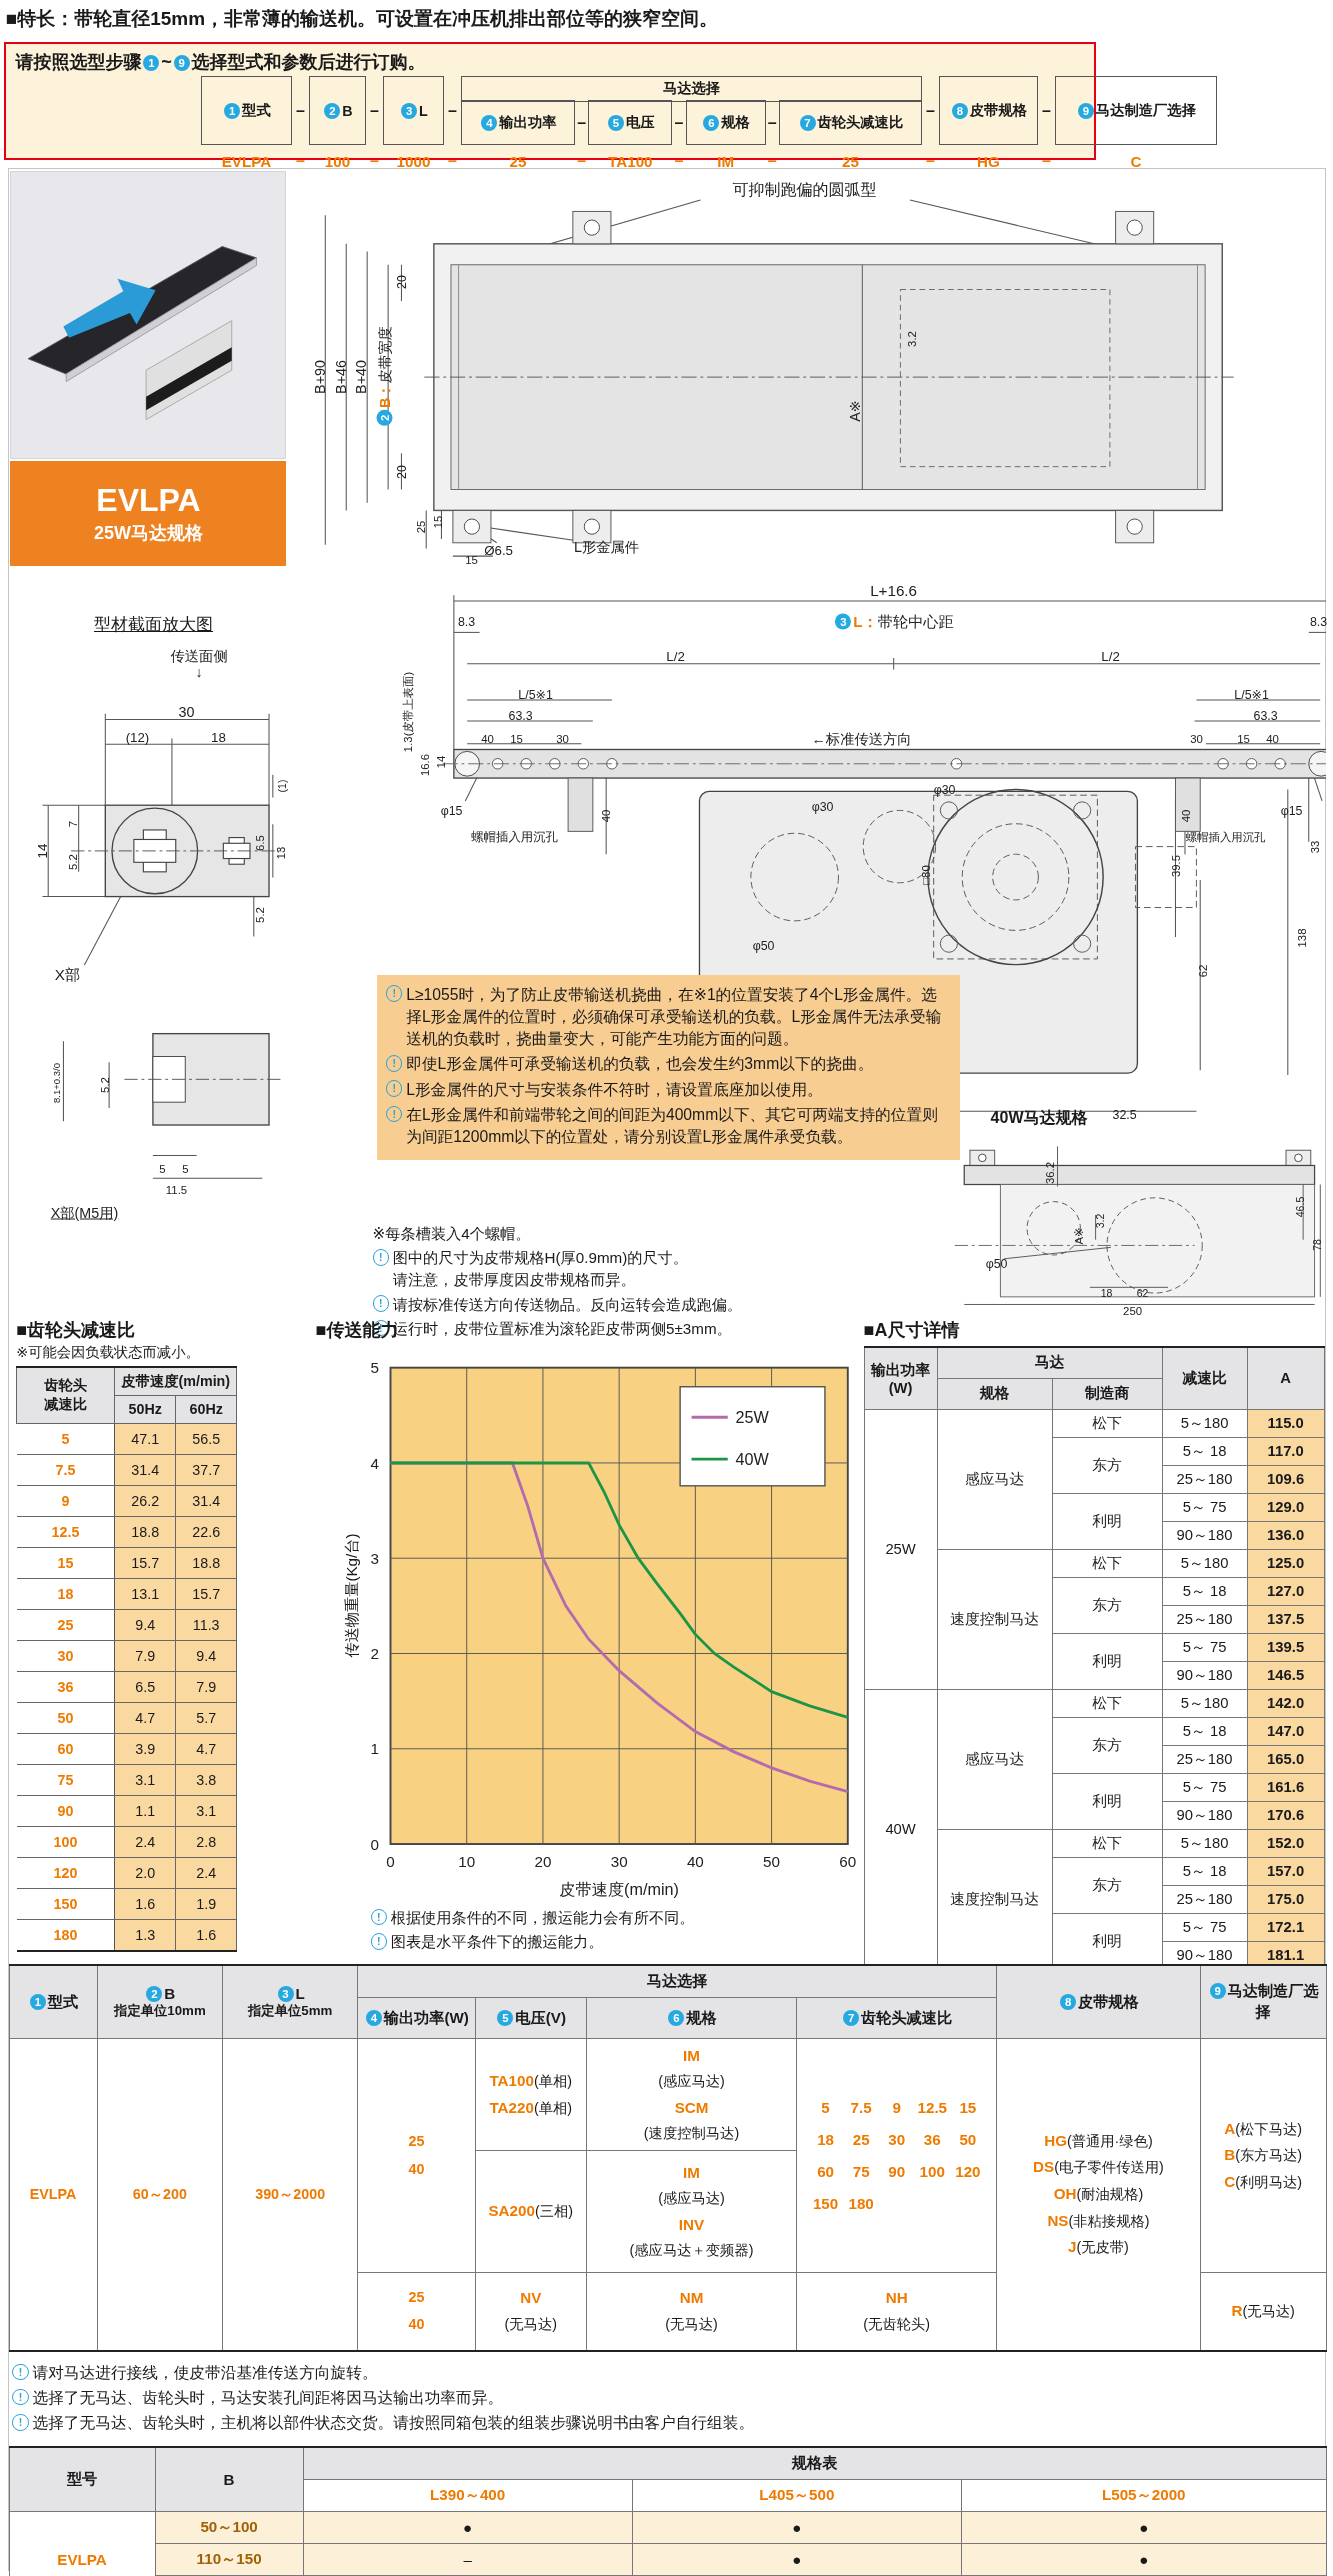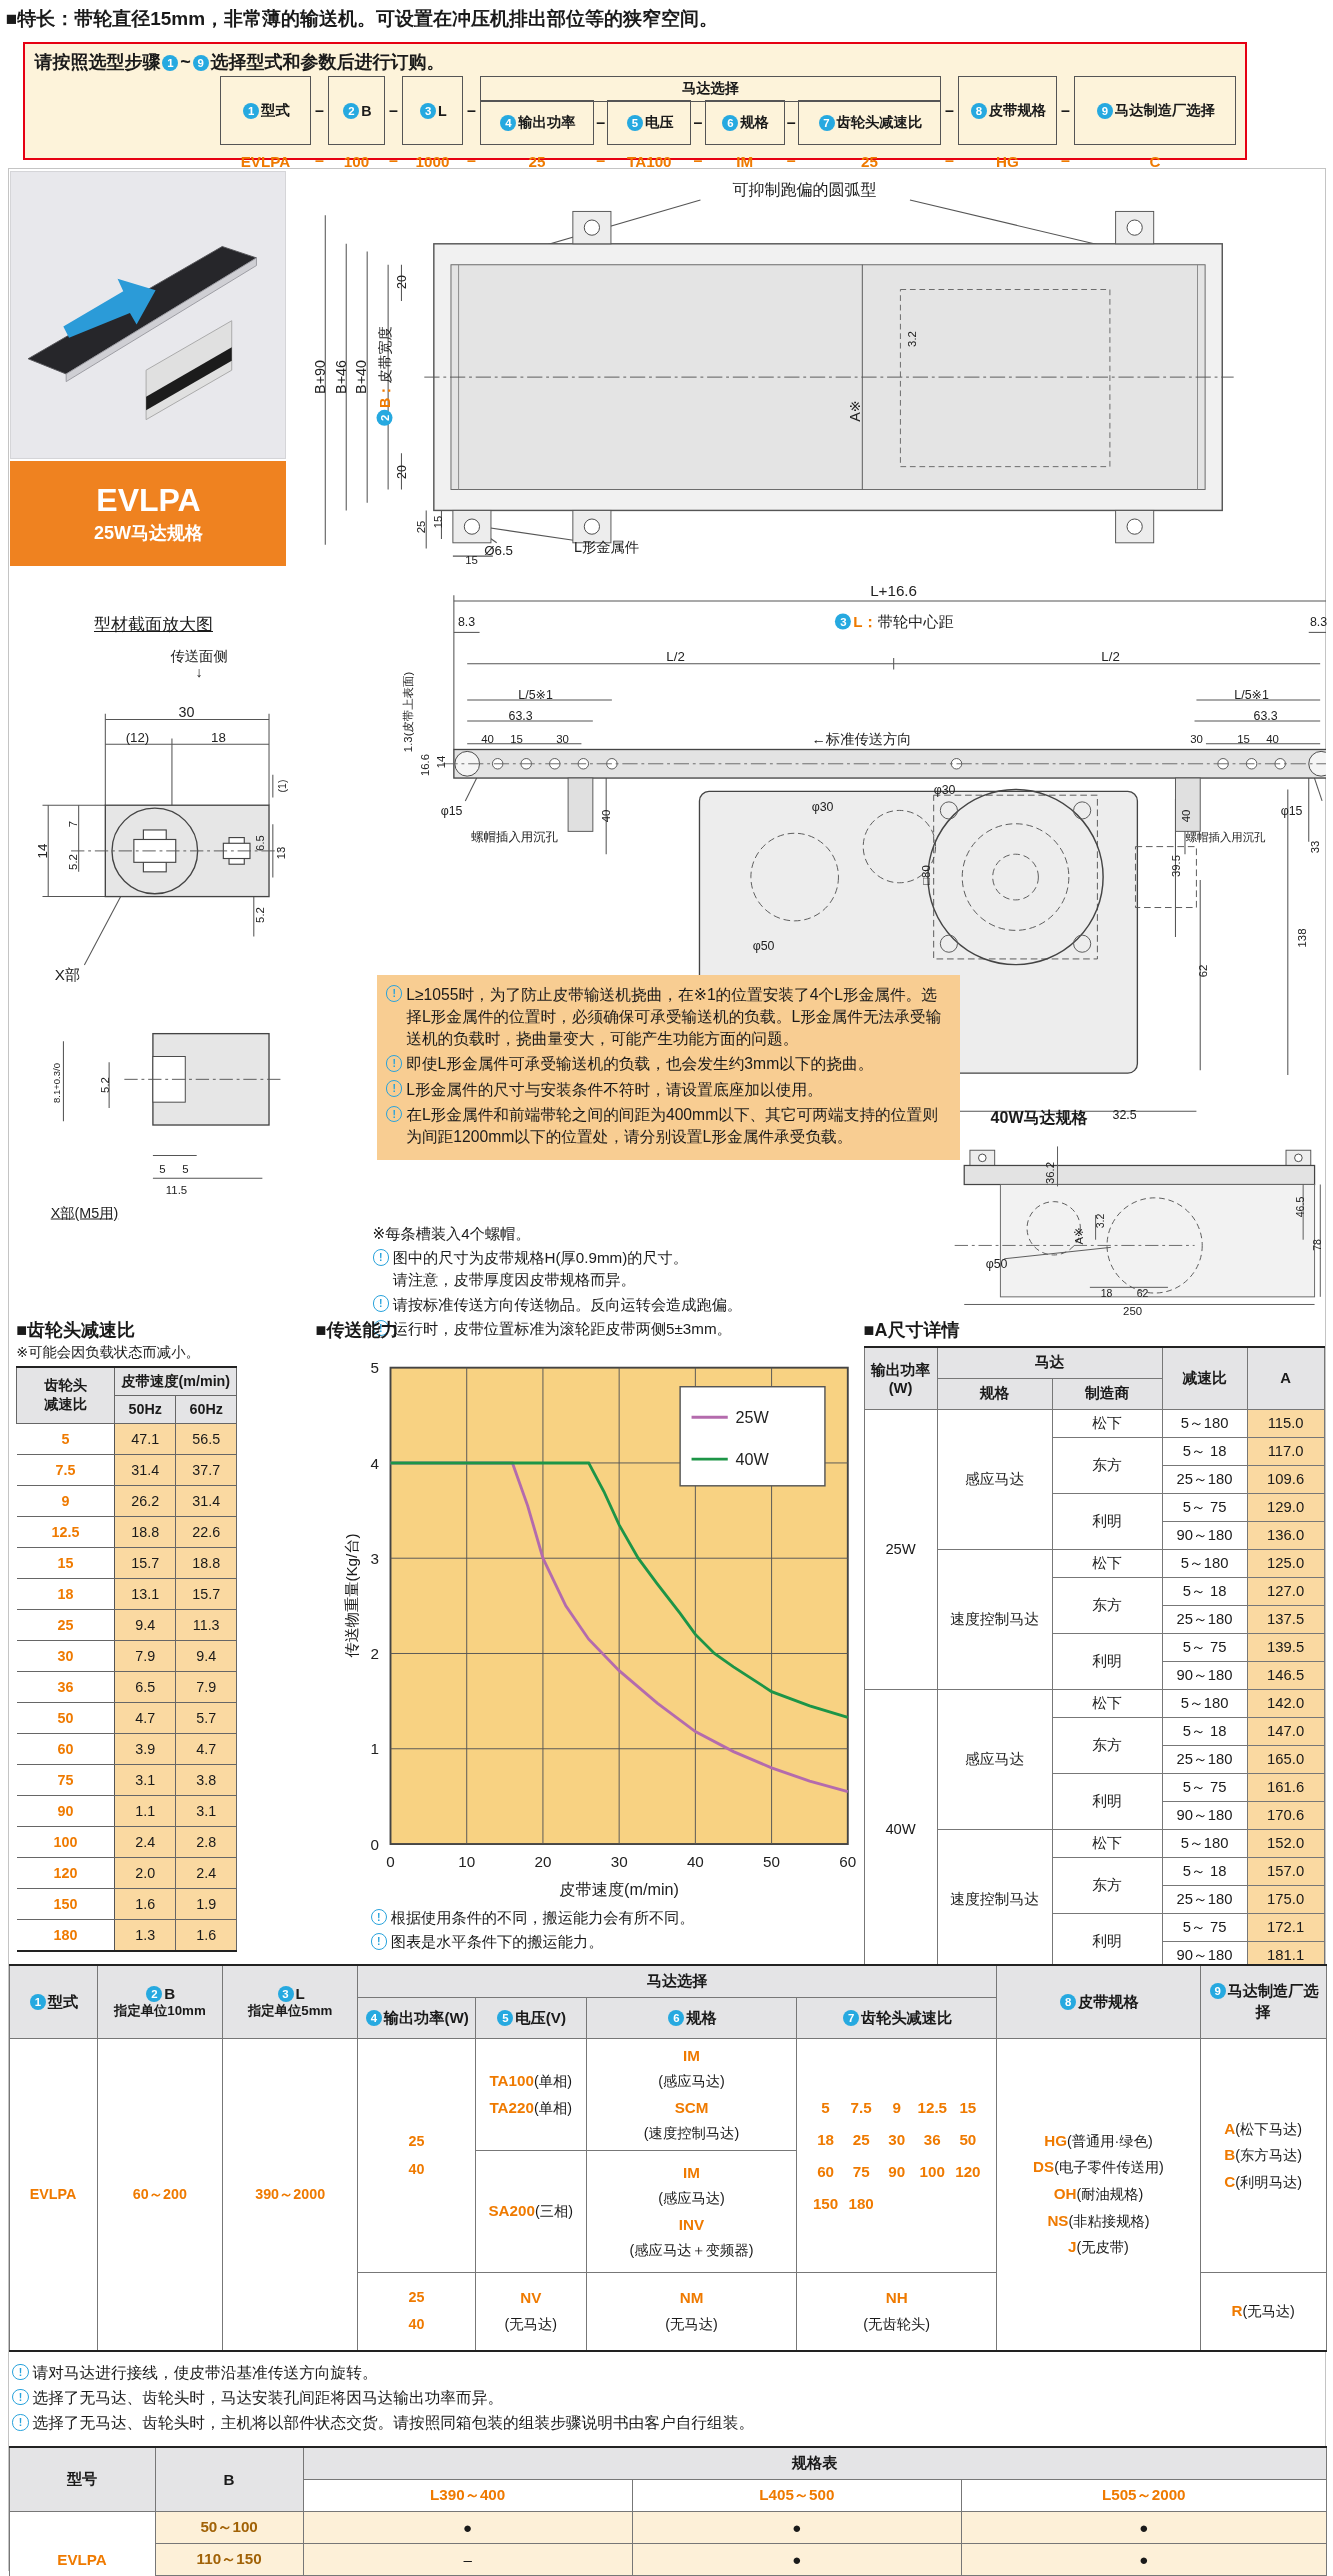--- a/index.html
+++ b/index.html
@@ -4,21 +4,21 @@
 <style>
   body{margin:0;font-family:"Liberation Sans","DejaVu Sans",sans-serif;background:#fff;color:#1a1a1a;}
   #page{position:relative;width:1334px;height:2576px;background:#fff;overflow:hidden;}
   .abs{position:absolute;}
   .badge{display:inline-block;min-width:16px;height:16px;border-radius:50%;background:#26a9e0;color:#fff;
          font-size:11.4px;font-weight:bold;line-height:16px;text-align:center;margin:0 1.9px;vertical-align:1px;}
   .oc{color:#ef7a00;font-weight:bold;}
   .und{text-decoration:underline;}
   #feature{left:5.7px;top:5.7px;font-size:19px;font-weight:bold;}
   
-  #orderbox{left:23px;top:42px;width:1224px;height:118px;border:2.9px solid #e60012;background:#fdf3da;box-sizing:border-box;}
+  #orderbox{left:4px;top:42px;width:1092px;height:118px;border:2.9px solid #e60012;background:#fdf3da;box-sizing:border-box;}
   #ord-instr{position:absolute;left:9.5px;top:5.7px;font-size:18px;font-weight:bold;}
   #ord-diagram{position:absolute;left:195px;top:32px;}
   .ord-main{display:flex;align-items:stretch;height:69px;}
   .ord-box{border:1.9px solid #555;display:flex;align-items:center;justify-content:center;font-weight:bold;
            font-size:14.3px;box-sizing:border-box;white-space:nowrap;}
   .ord-dash{display:flex;align-items:center;justify-content:center;font-weight:bold;font-size:16px;}
   .ord-grp{display:flex;flex-direction:column;}
   .ord-grp-head{border:1.9px solid #555;height:26px;display:flex;align-items:center;justify-content:center;
                 font-weight:bold;font-size:14.3px;box-sizing:border-box;margin-bottom:-1.9px;}
   .ord-sub{display:flex;height:45px;}
@@ -61,21 +61,21 @@
   #gear-table th,#gear-table td{border-color:#666;}
   
   #chart-wrap{left:307px;top:1149px;width:572px;height:667px;}
   #chart-ylabel{position:absolute;left:-59px;top:267px;transform:rotate(-90deg);font-size:15.2px;width:191px;text-align:center;}
   #chart-notes{position:absolute;left:55px;top:589px;font-size:15.2px;width:514px;}
   
   #atable-wrap{left:855px;top:1149px;width:463px;}
   #a-table{width:461px;font-size:14.8px;border-top:2.9px solid #222;border-bottom:2.9px solid #222;margin-top:3.8px;}
   #a-table th{height:28px;}
   #a-table td{height:25px;}
-  #a-table td.acell{background:#fad9a1;}
+  #a-table td.acell{background:#fad9a1;font-weight:bold;}
   
   #seltable-wrap{left:0px;top:1795px;width:1318px;}
   #sel-table{width:1318px;border-top:2.9px solid #222;border-bottom:2.9px solid #222;}
   #sel-table th{height:38px;font-size:15.2px;}
   #sel-table th .sub{font-size:13.3px;}
   #sel-table td{background:#fff;font-size:14.3px;}
   #sel-table td .oc{font-size:15.2px;}
   td.model-cell{color:#ef7a00;font-weight:bold;font-size:21px;}
   td.range-cell{color:#ef7a00;font-weight:bold;font-size:17px;}
   td.power-cell{color:#ef7a00;font-weight:bold;font-size:16px;white-space:pre-line;line-height:1.9;}

